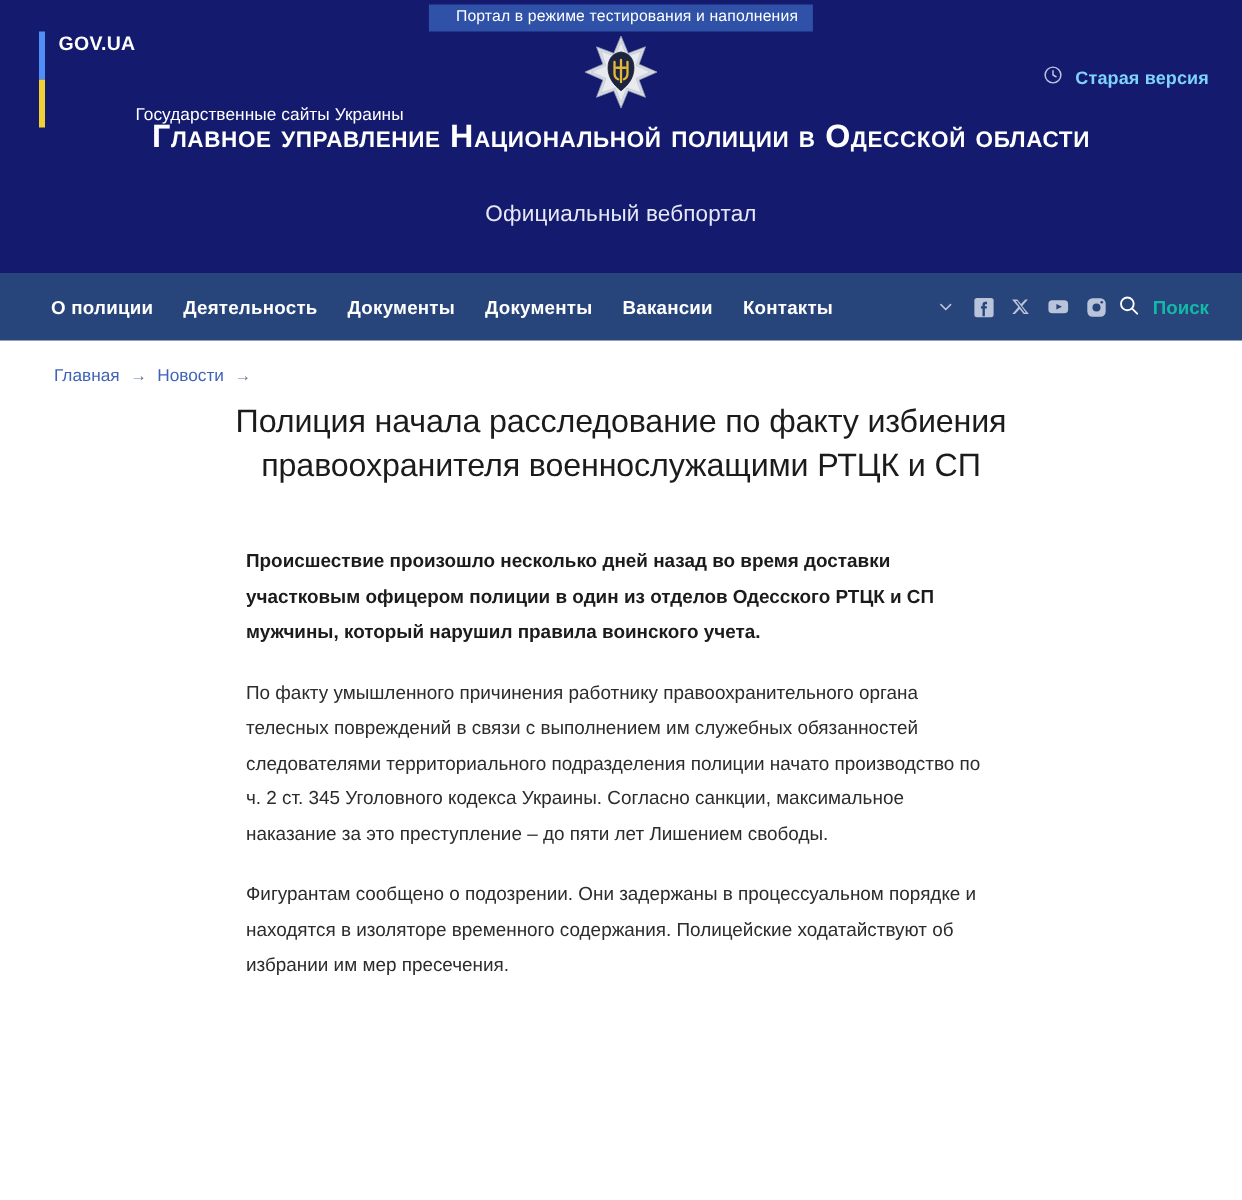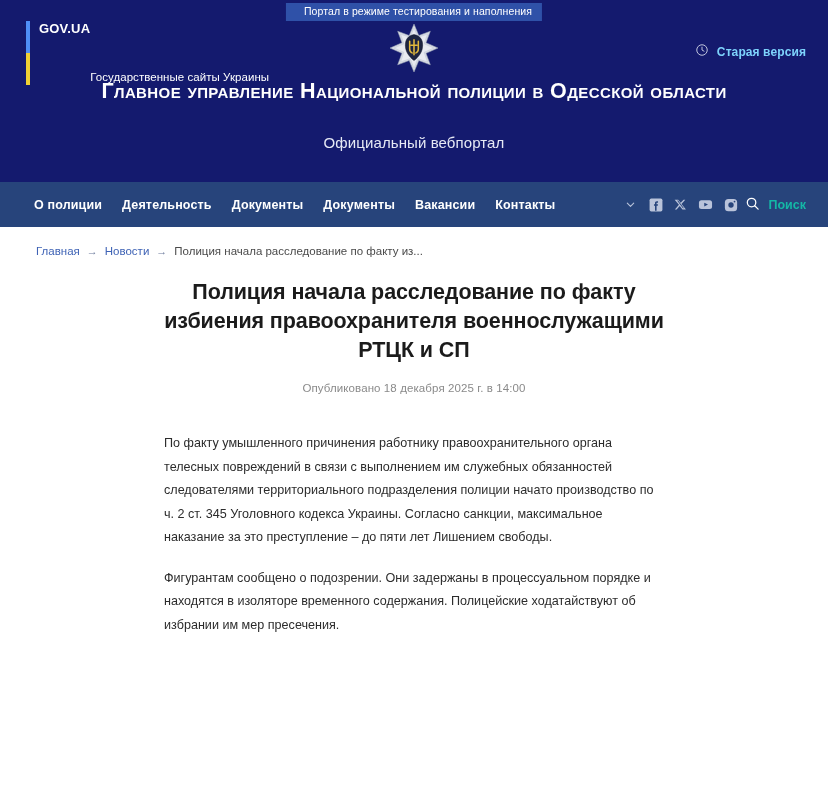--- a/index.html
+++ b/index.html
@@ -179,26 +179,26 @@
   }
   .crumb-link { color: #3f63b5; cursor: pointer; }
   .crumb-sep { color: #6b7a9c; font-size: 11px; }
   .crumb-current { color: #4a4a4a; }
 
   
   .article {
     padding: 0 0 0 0;
   }
   .article-title {
-    margin: 21px auto 0 auto;
+    margin: 10px auto 0 auto;
     width: 515px;
     text-align: center;
     font-size: 21.5px;
     line-height: 29px;
-    font-weight: bold;
+    font-weight: normal;
     color: #1b1b1b;
     letter-spacing: -0.1px;
   }
   .article-date {
     margin-top: 17px;
     text-align: center;
     font-size: 11.5px;
     color: #8a8a8a;
     letter-spacing: 0.1px;
   }
@@ -306,25 +306,24 @@
     </span>
     <span>Поиск</span>
   </div>
 </div>
 
 <div class="breadcrumb">
   <span class="crumb-link">Главная</span>
   <span class="crumb-sep">→</span>
   <span class="crumb-link">Новости</span>
   <span class="crumb-sep">→</span>
-  <span class="crumb-current">Полиция начала расследование по факту из...</span>
 </div>
 
 <div class="article">
   <h1 class="article-title">Полиция начала расследование по факту избиения правоохранителя военнослужащими РТЦК и СП</h1>
-  <div class="article-date">Опубликовано 18 декабря 2025 г. в 14:00</div>
 
   <div class="article-body">
+    <p class="lead">Происшествие произошло несколько дней назад во время доставки участковым офицером полиции в один из отделов Одесского РТЦК и СП мужчины, который нарушил правила воинского учета.</p>
     <p>По факту умышленного причинения работнику правоохранительного органа телесных повреждений в связи с выполнением им служебных обязанностей следователями территориального подразделения полиции начато производство по ч. 2 ст. 345 Уголовного кодекса Украины. Согласно санкции, максимальное наказание за это преступление – до пяти лет Лишением свободы.</p>
     <p>Фигурантам сообщено о подозрении. Они задержаны в процессуальном порядке и находятся в изоляторе временного содержания. Полицейские ходатайствуют об избрании им мер пресечения.</p>
 
   </div>
 </div>
 
 </body></html>

